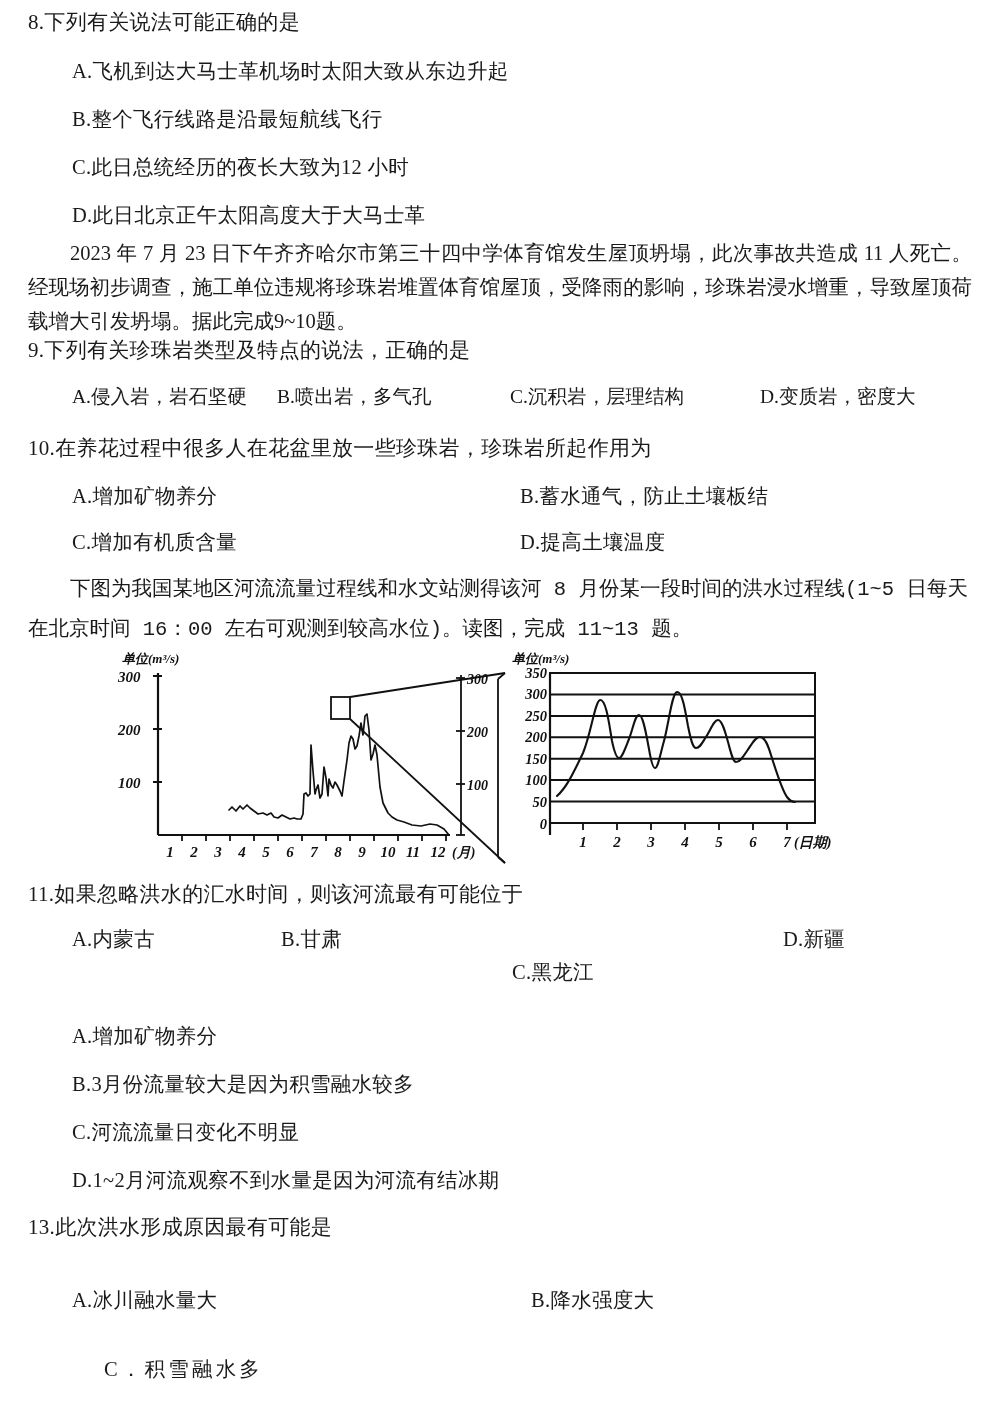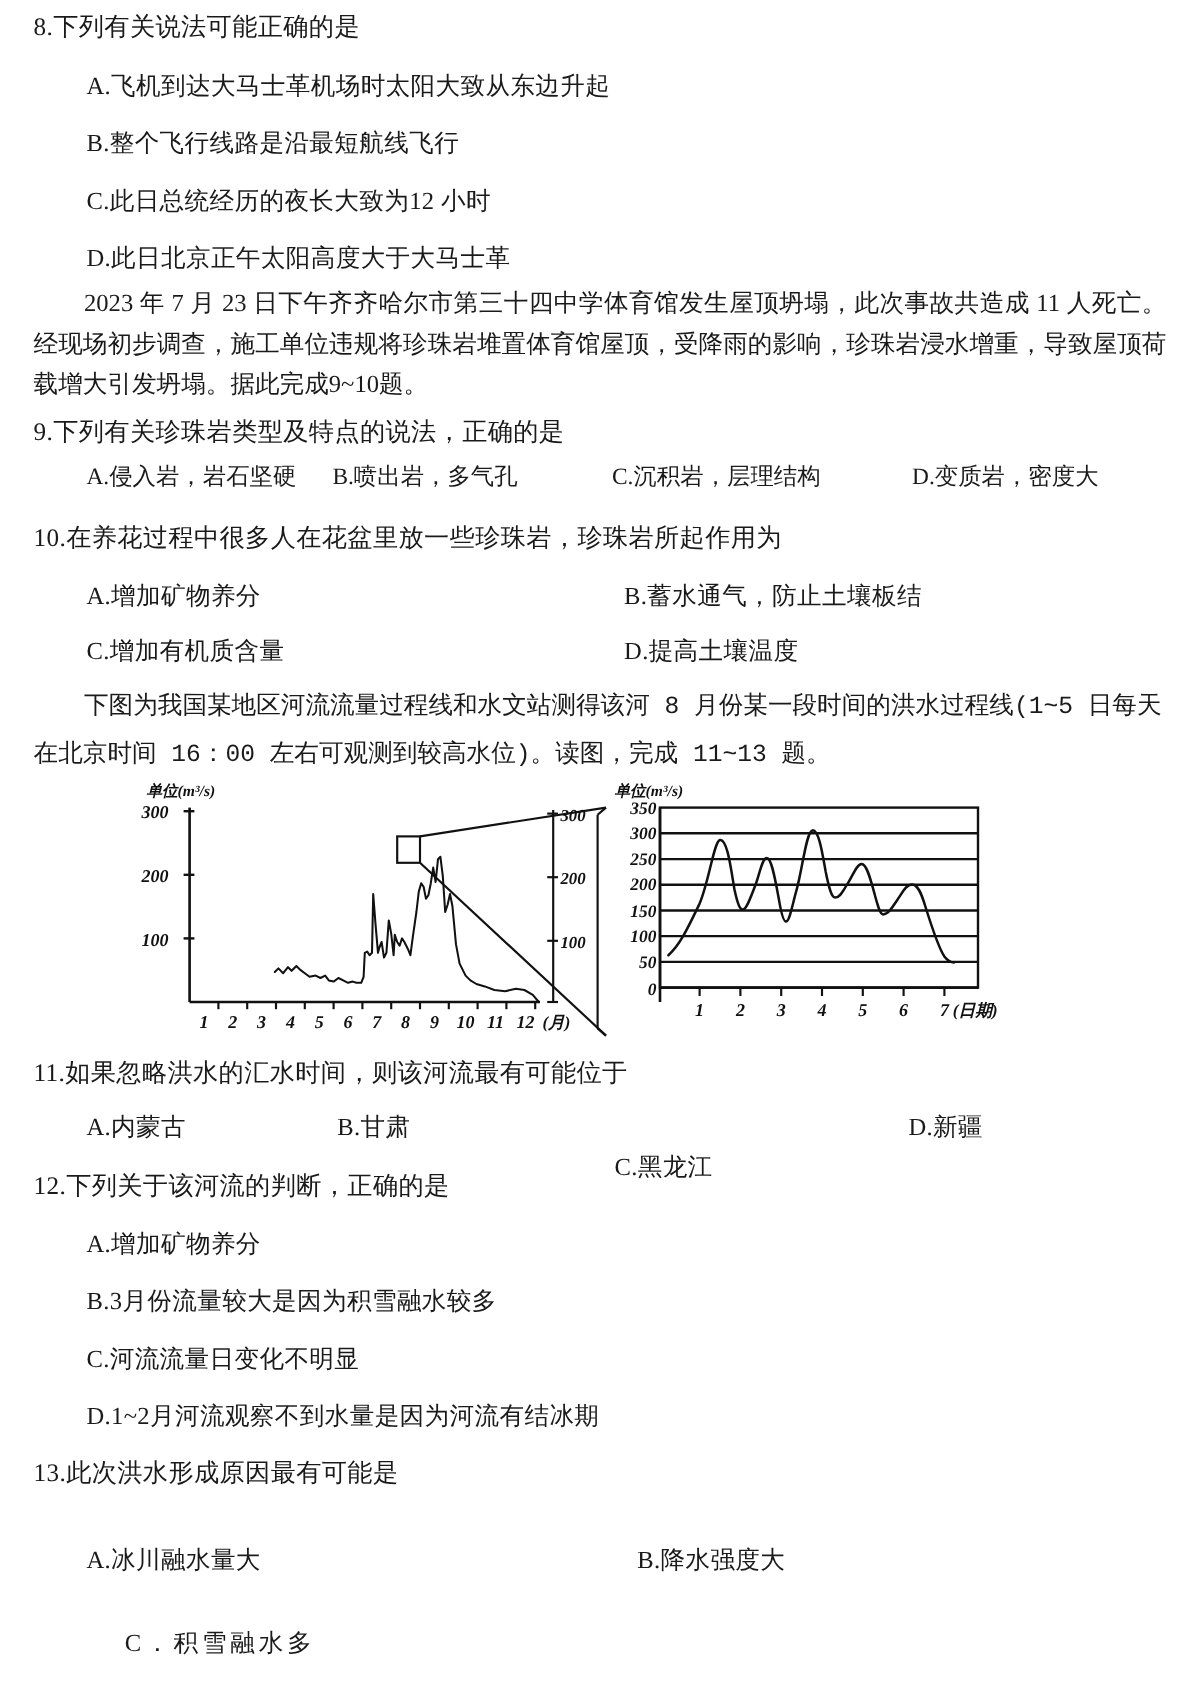--- a/index.html
+++ b/index.html
@@ -75,21 +75,21 @@
 <div class="page">
 
   <div class="stem" style="top:8px;">8.下列有关说法可能正确的是</div>
   <div class="opt opt-indent" style="top:57px;">A.飞机到达大马士革机场时太阳大致从东边升起</div>
   <div class="opt opt-indent" style="top:105px;">B.整个飞行线路是沿最短航线飞行</div>
   <div class="opt opt-indent" style="top:153px;">C.此日总统经历的夜长大致为12 小时</div>
   <div class="opt opt-indent" style="top:201px;">D.此日北京正午太阳高度大于大马士革</div>
 
   <div class="passage" style="top:236px;"><span class="ind"></span><span>2023 年 7 月 23 日下午齐齐哈尔市第三十四中学体育馆发生屋顶坍塌，此次事故共造成 11 人死亡。 经现场初步调查，施工单位违规将珍珠岩堆置体育馆屋顶，受降雨的影响，珍珠岩浸水增重，导致屋顶荷载增大引发坍塌。据此完成9~10题。</span></div>
 
-  <div class="stem" style="top:336px;margin-top:10px;">9.下列有关珍珠岩类型及特点的说法，正确的是</div>
+  <div class="stem" style="top:336px;">9.下列有关珍珠岩类型及特点的说法，正确的是</div>
   <div class="small-opts" style="top:383px; left:72px;">A.侵入岩，岩石坚硬</div>
   <div class="small-opts" style="top:383px; left:277px;">B.喷出岩，多气孔</div>
   <div class="small-opts" style="top:383px; left:510px;">C.沉积岩，层理结构</div>
   <div class="small-opts" style="top:383px; left:760px;">D.变质岩，密度大</div>
 
   <div class="stem" style="top:434px;">10.在养花过程中很多人在花盆里放一些珍珠岩，珍珠岩所起作用为</div>
   <div class="opt opt-indent" style="top:482px;">A.增加矿物养分</div>
   <div class="opt opt-col2" style="top:482px;">B.蓄水通气，防止土壤板结</div>
   <div class="opt opt-indent" style="top:528px;">C.增加有机质含量</div>
   <div class="opt opt-col2" style="top:528px;">D.提高土壤温度</div>
@@ -241,23 +241,22 @@
                  C 676,126 682,145 687,152
                  C 690,156 693,157 695,157"></path>
       </g>
     </svg>
   </div>
 
   <div class="stem" style="top:880px;">11.如果忽略洪水的汇水时间，则该河流最有可能位于</div>
   <div class="opt" style="top:925px; left:72px;">A.内蒙古</div>
   <div class="opt" style="top:925px; left:281px;">B.甘肃</div>
   <div class="opt" style="top:958px; left:512px;">C.黑龙江</div>
-  <div class="opt" style="top:925px; left:757px;text-align:right;">D.新疆</div>
-
-  <div class="stem" style="top:974px;">12.下列关于该河流的判断，正确的是</div>
+  <div class="opt" style="top:925px; left:783px;text-align:right;">D.新疆</div>
+
   <div class="opt opt-indent" style="top:1022px;">A.增加矿物养分</div>
   <div class="opt opt-indent" style="top:1070px;">B.3月份流量较大是因为积雪融水较多</div>
   <div class="opt opt-indent" style="top:1118px;">C.河流流量日变化不明显</div>
   <div class="opt opt-indent" style="top:1166px;">D.1~2月河流观察不到水量是因为河流有结冰期</div>
 
   <div class="stem" style="top:1213px;">13.此次洪水形成原因最有可能是</div>
   <div class="opt opt-indent" style="top:1286px;">A.冰川融水量大</div>
   <div class="opt" style="top:1286px; left:531px;">B.降水强度大</div>
   <div class="opt opt-indent wide-sp" style="top:1355px;">C．积雪融水多</div>
 

